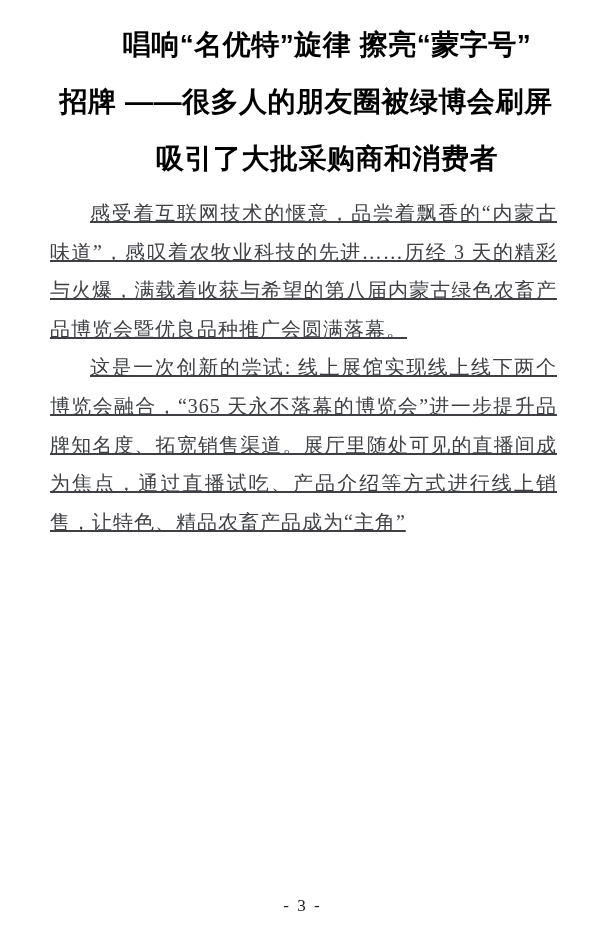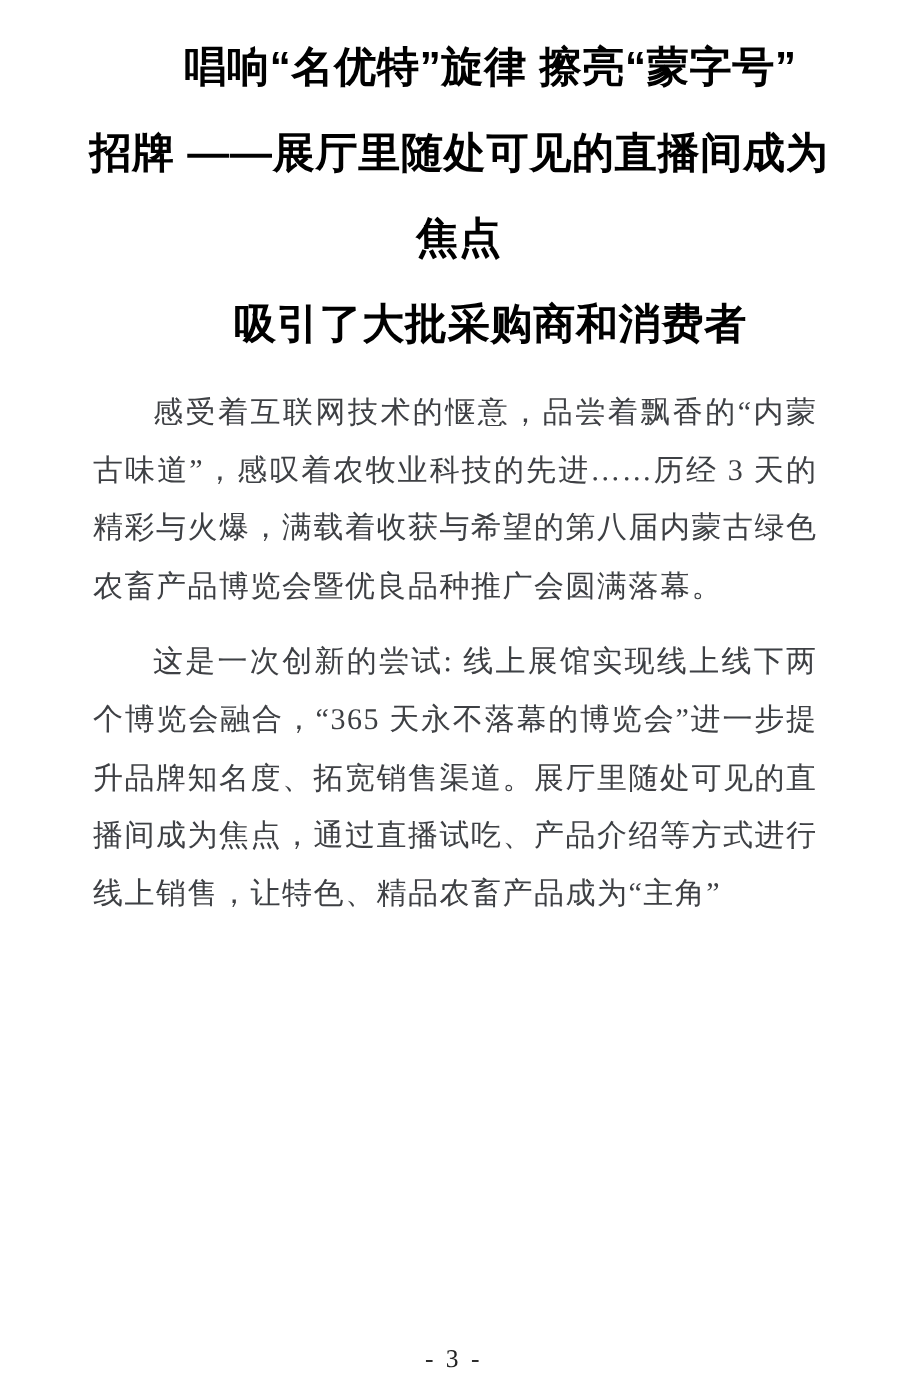--- a/index.html
+++ b/index.html
@@ -30,43 +30,44 @@
   .body-block {
     margin: 7px 48px 0 50px;
     font-family: "Liberation Serif", serif;
     font-size: 20px;
     line-height: 38.6px;
     color: #3e4044;
     text-align: justify;
     letter-spacing: 1px;
   }
   .para {
-    margin: 12px;
+    margin: 0;
     text-indent: 2em;
+    text-decoration: underline;
   }
   .footer {
     position: absolute;
     left: 0;
     right: 0;
     bottom: 11px;
     text-align: center;
     font-family: "Liberation Serif", serif;
     font-size: 17px;
     color: #222222;
     letter-spacing: 2px;
   }
 </style>
 </head>
 <body>
 
 <div class="page">
 
   <div class="title-block">
     <div class="title-line shift">唱响“名优特”旋律 擦亮“蒙字号”</div>
-    <div class="title-line">招牌 ——展厅里随处可见的直播间成为焦点</div>
+    <div class="title-line">招牌 ——很多人的朋友圈被绿博会刷屏</div>
     <div class="title-line shift">吸引了大批采购商和消费者</div>
   </div>
 
   <div class="body-block">
     <p class="para">感受着互联网技术的惬意，品尝着飘香的“内蒙古味道”，感叹着农牧业科技的先进……历经 3 天的精彩与火爆，满载着收获与希望的第八届内蒙古绿色农畜产品博览会暨优良品种推广会圆满落幕。</p>
     <p class="para">这是一次创新的尝试: 线上展馆实现线上线下两个博览会融合，“365 天永不落幕的博览会”进一步提升品牌知名度、拓宽销售渠道。展厅里随处可见的直播间成为焦点，通过直播试吃、产品介绍等方式进行线上销售，让特色、精品农畜产品成为“主角”</p>
   </div>
 
   <div class="footer">
     <span>- 3 -</span>

